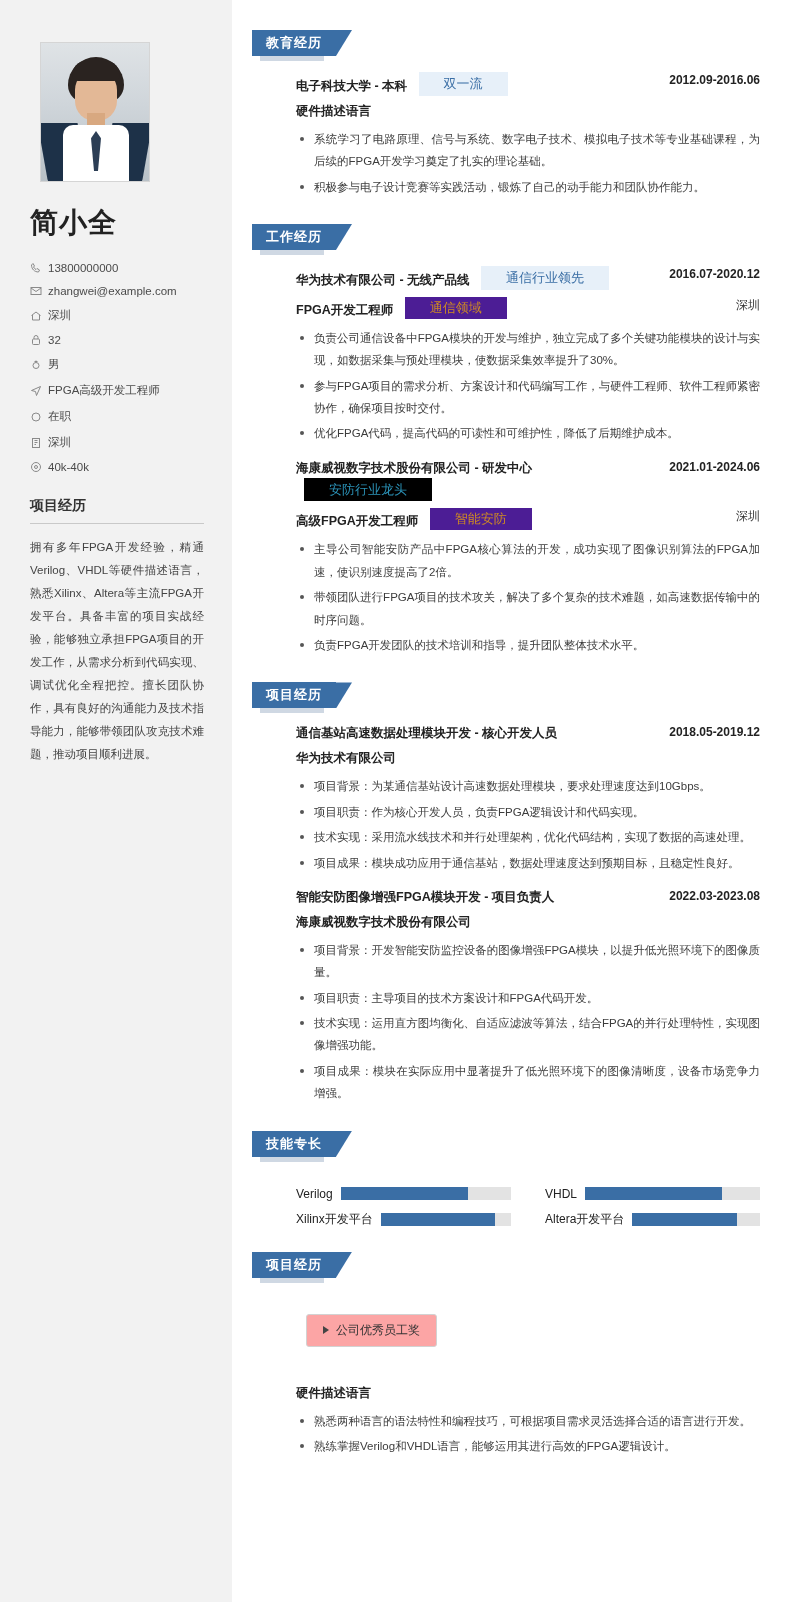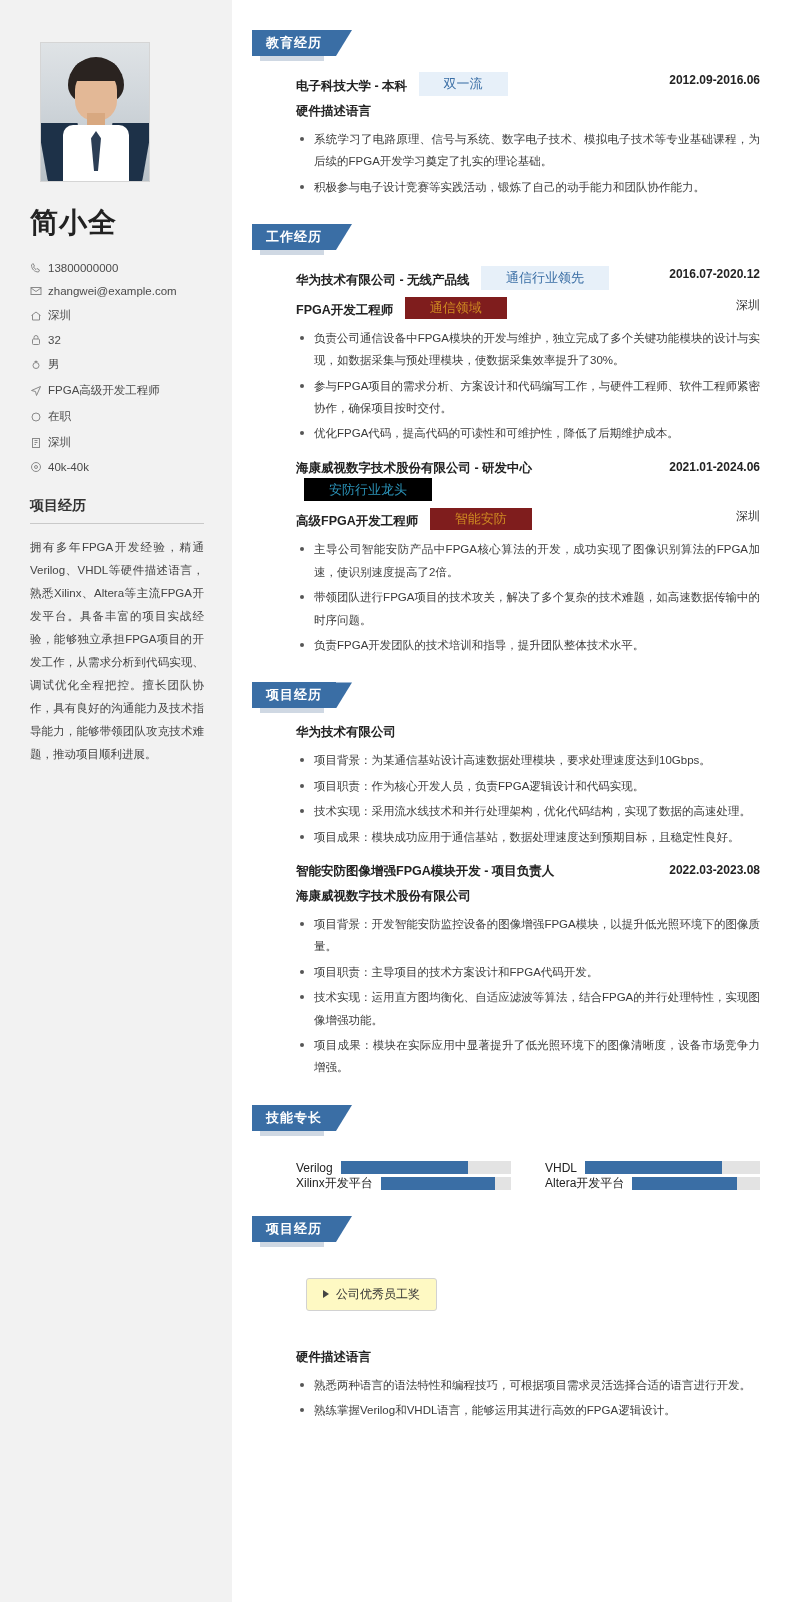--- a/index.html
+++ b/index.html
@@ -176,21 +176,21 @@
   .tag {
     display: inline-block;
     font-size: 13px;
     font-weight: normal;
     padding: 2px 25px;
     margin-left: 8px;
     vertical-align: 2px;
     white-space: normal;
   }
   .tag-blue { background: #e7f0f9; color: #3a6ea5; }
-  .tag-orange { background: #7f1d1d; color: #cf8b22; }
+  .tag-orange { background: #4c1d95; color: #cf8b22; }
   .tag-cyan { background: #000000; color: #2b93b8; }
   .entry-date {
     font-size: 12px;
     font-weight: bold;
     color: #222;
     white-space: nowrap;
     margin-left: 10px;
     padding-top: 1px;
   }
   .entry-sub {
@@ -230,21 +230,21 @@
     top: 9px;
     width: 4px;
     height: 4px;
     border-radius: 50%;
     background: #555;
   }
   
   .skills-grid {
     display: grid;
     grid-template-columns: 1fr 1fr;
-    gap: 0 34px;
+    gap: 10px 34px;
     padding: 14px 6px 4px 44px;
     margin-bottom: 20px;
   }
   .skill {
     display: flex;
     align-items: center;
     gap: 8px;
   }
   .skill .label {
     font-size: 12px;
@@ -266,21 +266,21 @@
   .honors { padding: 20px 6px 6px 54px; margin-bottom: 18px; }
   .honor-chip {
     display: inline-flex;
     align-items: center;
     gap: 7px;
     border: 1px solid #d2d2d2;
     border-radius: 3px;
     padding: 7px 16px;
     font-size: 12px;
     color: #333;
-    background: #fef9c3;
+    background: #fca5a5;
     text-align: center;
   }
   .honor-chip .tri {
     width: 0; height: 0;
     border-left: 6px solid #444;
     border-top: 4px solid transparent;
     border-bottom: 4px solid transparent;
   }
   .other { padding: 14px 6px 0 44px; }
   .other h4 {
@@ -469,20 +469,24 @@
       </div>
     </div>
 
     <div class="sec-head">
       <div class="band">项目经历</div>
       <div class="tail"></div>
       <div class="shadow"></div>
     </div>
     <div class="sec-body">
       <div class="entry">
+        <div class="entry-top">
+          <div class="entry-title">通信基站高速数据处理模块开发 - 核心开发人员</div>
+          <div class="entry-date">2018.05-2019.12</div>
+        </div>
         <div class="entry-plain">华为技术有限公司</div>
         <ul class="bullets">
           <li>项目背景：为某通信基站设计高速数据处理模块，要求处理速度达到10Gbps。</li>
           <li>项目职责：作为核心开发人员，负责FPGA逻辑设计和代码实现。</li>
           <li>技术实现：采用流水线技术和并行处理架构，优化代码结构，实现了数据的高速处理。</li>
           <li>项目成果：模块成功应用于通信基站，数据处理速度达到预期目标，且稳定性良好。</li>
         </ul>
       </div>
 
       <div class="entry">

